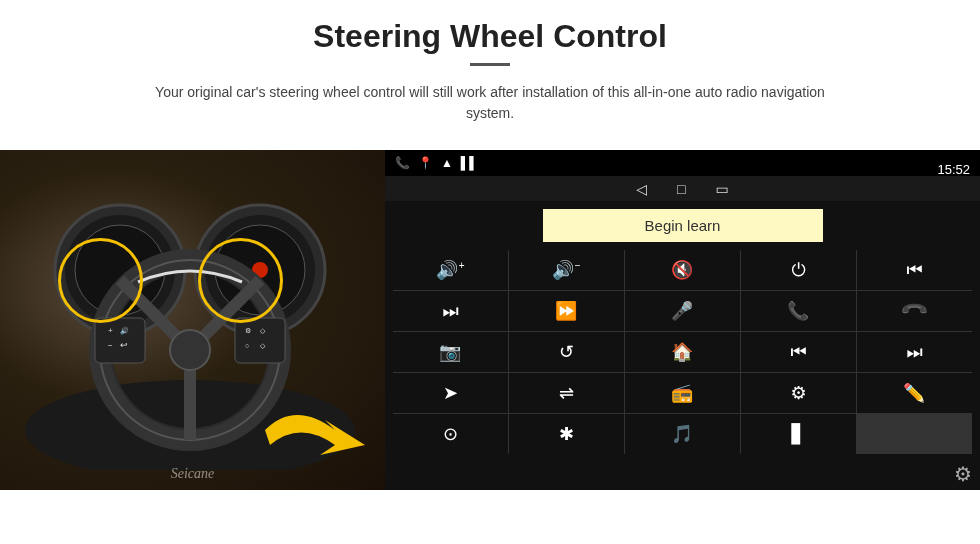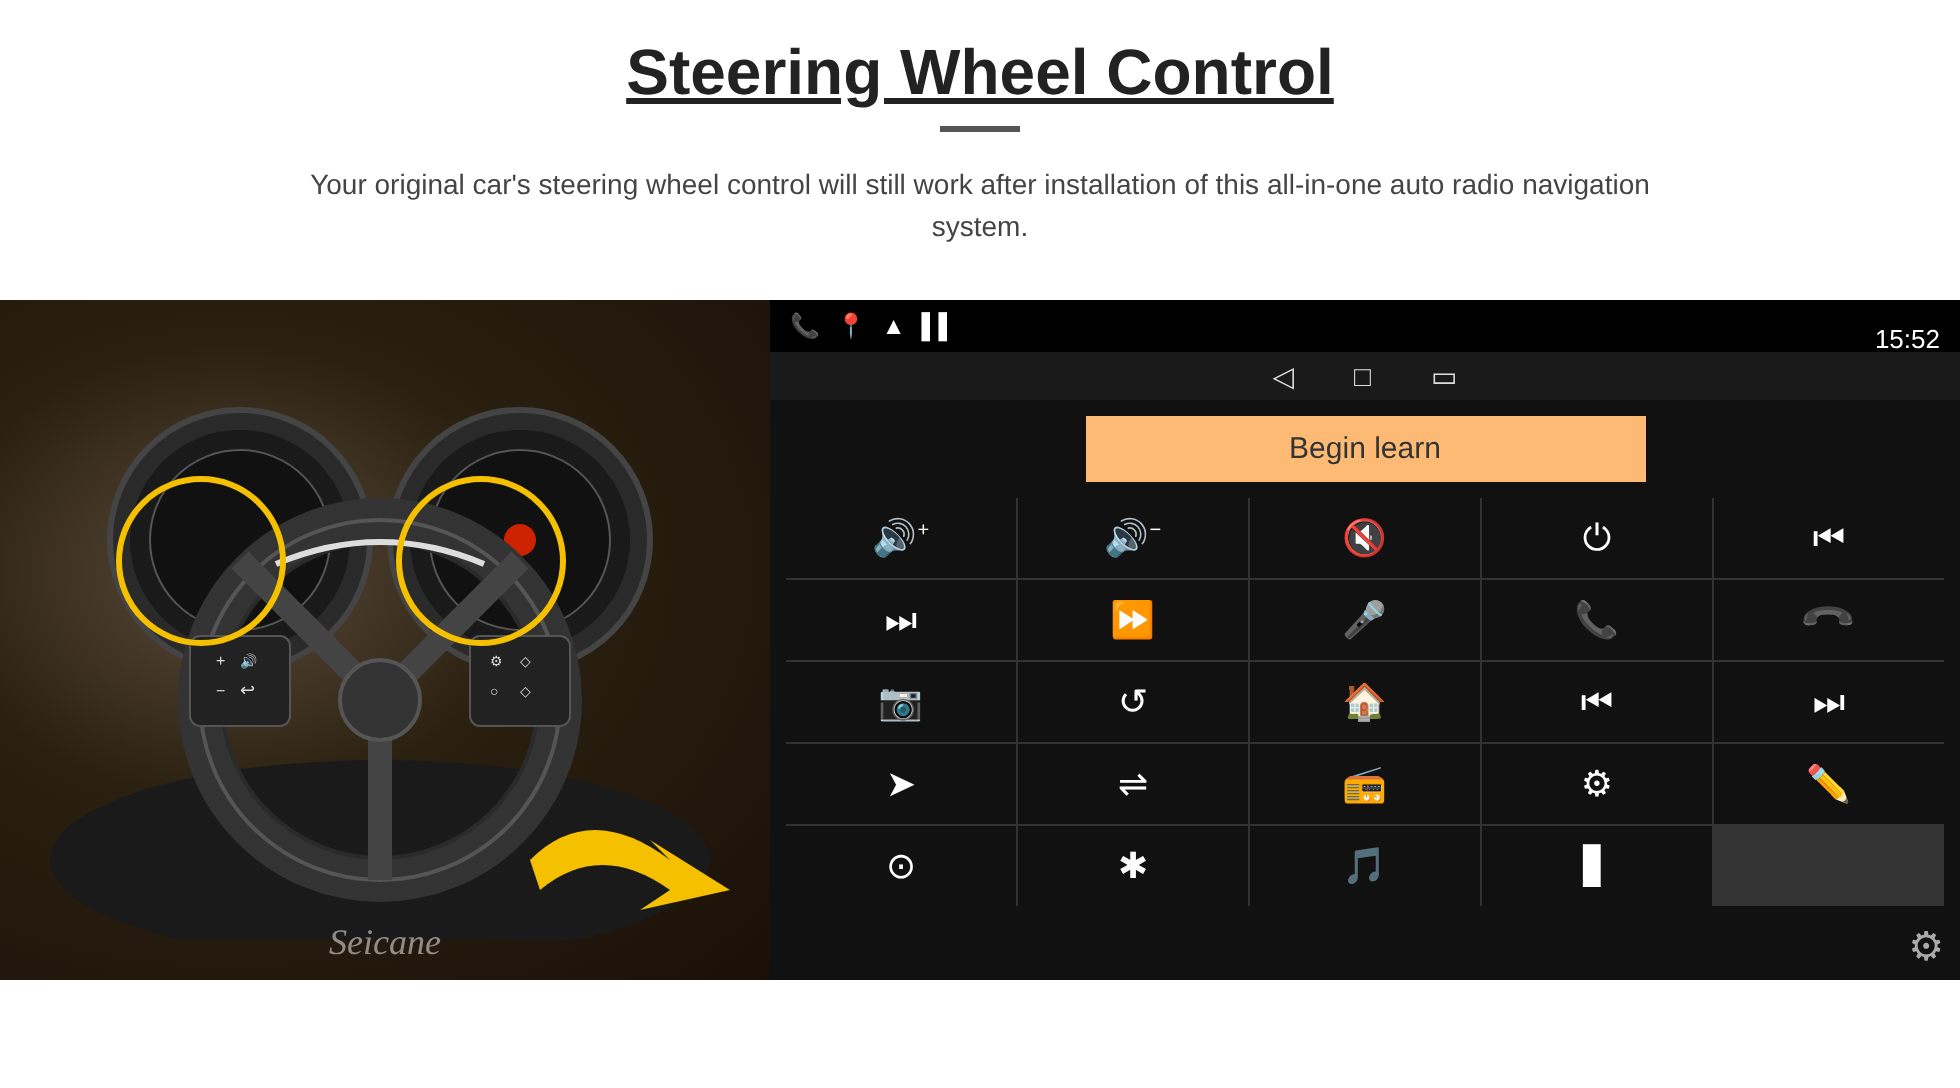--- a/index.html
+++ b/index.html
@@ -12,21 +12,20 @@
     }
     .page-header {
       text-align: center;
       padding: 18px 40px 10px;
     }
     .page-title {
       font-size: 32px;
       font-weight: 900;
       color: #222;
       margin-bottom: 8px;
-      text-decoration: underline;
     }
     .title-divider {
       width: 40px;
       height: 3px;
       background: #555;
       margin: 0 auto 10px;
     }
     .page-subtitle {
       font-size: 14px;
       color: #444;
@@ -86,21 +85,21 @@
       bottom: 20px;
       right: 10px;
     }
     
     .seicane-watermark {
       position: absolute;
       bottom: 8px;
       left: 50%;
       transform: translateX(-50%);
       font-style: italic;
-      font-size: 18px;
+      font-size: 14px;
       color: rgba(255,255,255,0.5);
       font-family: Georgia, serif;
     }
     
     .head-unit {
       flex: 1;
       background: #111;
       display: flex;
       flex-direction: column;
     }
@@ -144,21 +143,21 @@
       color: #ddd;
       font-size: 14px;
     }
     
     .begin-learn-row {
       display: flex;
       justify-content: center;
       padding: 8px 20px;
     }
     .begin-learn-btn {
-      background: #fdba74;
+      background: #fef9c3;
       color: #333;
       border: none;
       padding: 8px 60px;
       font-size: 15px;
       cursor: pointer;
       width: 280px;
       text-align: center;
     }
     
     .icon-grid {

